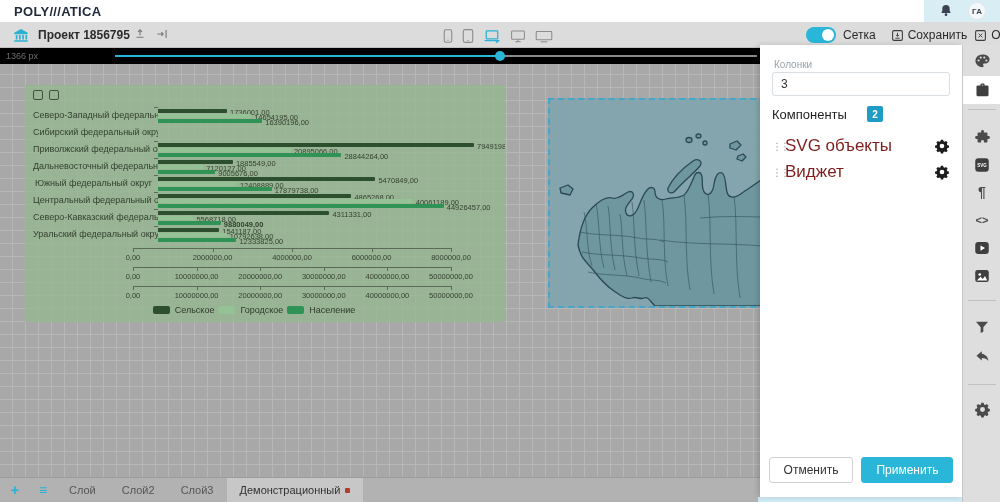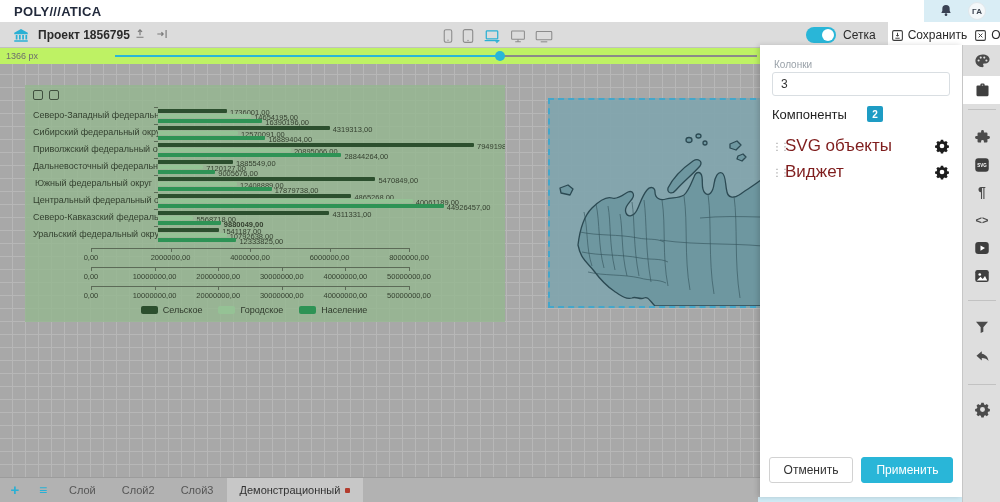--- a/index.html
+++ b/index.html
@@ -9,35 +9,35 @@
   
   .header { position:absolute; top:0; left:0; width:1000px; height:22px; background:#ffffff; z-index:30; }
   .header-corner { position:absolute; right:0; top:0; width:76px; height:22px; background:#d9edf5; }
   .logo { position:absolute; left:14px; top:4px; font-size:13px; font-weight:800; letter-spacing:.3px; color:#222a3c; }
   .bell { position:absolute; right:46px; top:3px; width:16px; height:16px; }
   .avatar { position:absolute; right:14px; top:2px; width:18px; height:18px; border-radius:50%;
             background:#f4f8fa; border:1px solid #e0e7eb; color:#3c4450; font-size:8px; font-weight:700;
             display:flex; align-items:center; justify-content:center; }
 
   
-  .toolbar { position:absolute; top:22px; left:0; width:888px; height:26px; background:#dcdcdc;
+  .toolbar { position:absolute; top:22px; left:0; width:1000px; height:26px; background:#dcdcdc;
              border-bottom:1px solid #c0c0c0; z-index:5; }
   .proj-icon { position:absolute; left:12px; top:4px; width:18px; height:18px; }
   .proj-name { position:absolute; left:38px; top:6px; font-size:12px; color:#2b2b2b; font-weight:700; }
   .tb-ic { position:absolute; top:5px; width:16px; height:16px; cursor:pointer; }
   .devices { position:absolute; left:443px; top:4px; display:flex; gap:9px; align-items:flex-end; height:18px; }
   .devices svg { display:block; }
   .right-cluster { position:absolute; left:806px; top:5px; display:flex; align-items:center; gap:7px; }
   .toggle { width:30px; height:16px; border-radius:8px; background:#29b6d8; position:relative; cursor:pointer; }
   .toggle .knob { position:absolute; right:2px; top:2px; width:12px; height:12px; border-radius:50%; background:#fff; }
   .toggle-label { font-size:12px; color:#2b2b2b; margin-right:8px; }
   .tb-btn { display:flex; align-items:center; gap:4px; font-size:12px; color:#2b2b2b; cursor:pointer; }
 
   
-  .rulerbar { position:absolute; top:48px; left:0; width:1000px; height:16px; background:#bef264; z-index:4; }
+  .rulerbar { position:absolute; top:48px; left:0; width:1000px; height:16px; background:#000000; z-index:4; }
   .ruler-label { position:absolute; left:6px; top:3px; font-size:9px; color:#6d6d6d; }
   .slider-track { position:absolute; left:115px; top:7px; width:642px; height:2px; background:#8a8a8a; }
   .slider-fill { position:absolute; left:0; top:0; width:385px; height:2px; background:#29b6d8; }
   .slider-dot { position:absolute; left:380px; top:-4px; width:10px; height:10px; border-radius:50%; background:#29b6d8; cursor:pointer; }
 
   
   .canvas { position:absolute; top:64px; left:0; width:1000px; height:413px;
     background-color:#a8a8a8;
     background-image:
       repeating-linear-gradient(0deg, transparent 0 12px, #b7b7b7 12px 13px),
@@ -52,25 +52,25 @@
   .chart-rows { margin-top:2px; }
   .chart-row { display:flex; height:17px; position:relative; }
   .cat-label { width:125px; font-size:9px; color:#33402f; text-align:right; padding-right:6px;
                line-height:17px; white-space:nowrap; overflow:hidden; }
   .bar-area { position:relative; width:318px; padding-top:2px; }
   .bar-area::before { content:""; position:absolute; left:-4px; top:0; width:4px; height:1px; background:#5c6b57; }
   .bar-line { position:relative; height:4px; margin-bottom:1px; }
   .bar { position:absolute; left:0; top:0; height:4px; border-radius:0 1px 1px 0; }
   .bar-value { position:absolute; top:-1px; font-size:7.5px; color:#34402f; white-space:nowrap; }
   .chart-axes { margin-top:3px; }
-  .axis { position:relative; margin-left:58px; width:318px; height:19px; }
+  .axis { position:relative; margin-left:100px; width:318px; height:19px; }
   .axis-line { position:absolute; left:0; right:0; top:2px; border-top:1px solid #5c6b57; }
   .axis-tick { position:absolute; top:2px; width:1px; height:4px; background:#5c6b57; }
   .axis-ticklabel { position:absolute; top:7px; transform:translateX(-50%); font-size:7.5px; color:#34402f; white-space:nowrap; }
-  .legend { display:flex; justify-content:center; gap:16px; margin-top:2px; margin-right:30px; }
+  .legend { display:flex; justify-content:center; gap:4px; margin-top:2px; margin-right:30px; }
   .legend-item { display:flex; align-items:center; gap:5px; font-size:9px; color:#2f3a2c; }
   .legend-swatch { width:17px; height:8px; border-radius:2px; }
 
   
   .map-widget { position:absolute; left:548px; top:98px; width:400px; height:210px;
     background:rgba(126,164,173,.88); border:2px dashed #44a6ca; z-index:2; cursor:move; }
   .map-widget svg { display:block; width:100%; height:100%; }
 
   
   .panel { position:absolute; left:760px; top:45px; width:202px; height:452px; background:#ffffff;
@@ -138,34 +138,20 @@
               <span class="bar-value" style="left: calc(29.3084% + 3px);">14654195,00</span>
             </div>
             <div class="bar-line">
               <span class="bar" style="width: 32.7804%; background: rgb(46, 147, 85);"></span>
               <span class="bar-value" style="left: calc(32.7804% + 3px);">16390196,00</span>
             </div>
           </div>
         </div>
         <div class="chart-row">
           <div class="cat-label">Сибирский федеральный округ</div>
-          <div class="bar-area">
-            <div class="bar-line">
-              <span class="bar" style="width: 53.9914%; background: rgb(44, 79, 46);"></span>
-              <span class="bar-value" style="left: calc(53.9914% + 3px);">4319313,00</span>
-            </div>
-            <div class="bar-line">
-              <span class="bar" style="width: 25.1402%; background: rgb(149, 194, 149);"></span>
-              <span class="bar-value" style="left: calc(25.1402% + 3px);">12570091,00</span>
-            </div>
-            <div class="bar-line">
-              <span class="bar" style="width: 33.7788%; background: rgb(46, 147, 85);"></span>
-              <span class="bar-value" style="left: calc(33.7788% + 3px);">16889404,00</span>
-            </div>
-          </div>
         </div>
         <div class="chart-row">
           <div class="cat-label">Приволжский федеральный округ</div>
           <div class="bar-area">
             <div class="bar-line">
               <span class="bar" style="width: 99.365%; background: rgb(44, 79, 46);"></span>
               <span class="bar-value" style="left: calc(99.365% + 3px);">7949198,00</span>
             </div>
             <div class="bar-line">
               <span class="bar" style="width: 41.7901%; background: rgb(149, 194, 149);"></span>

